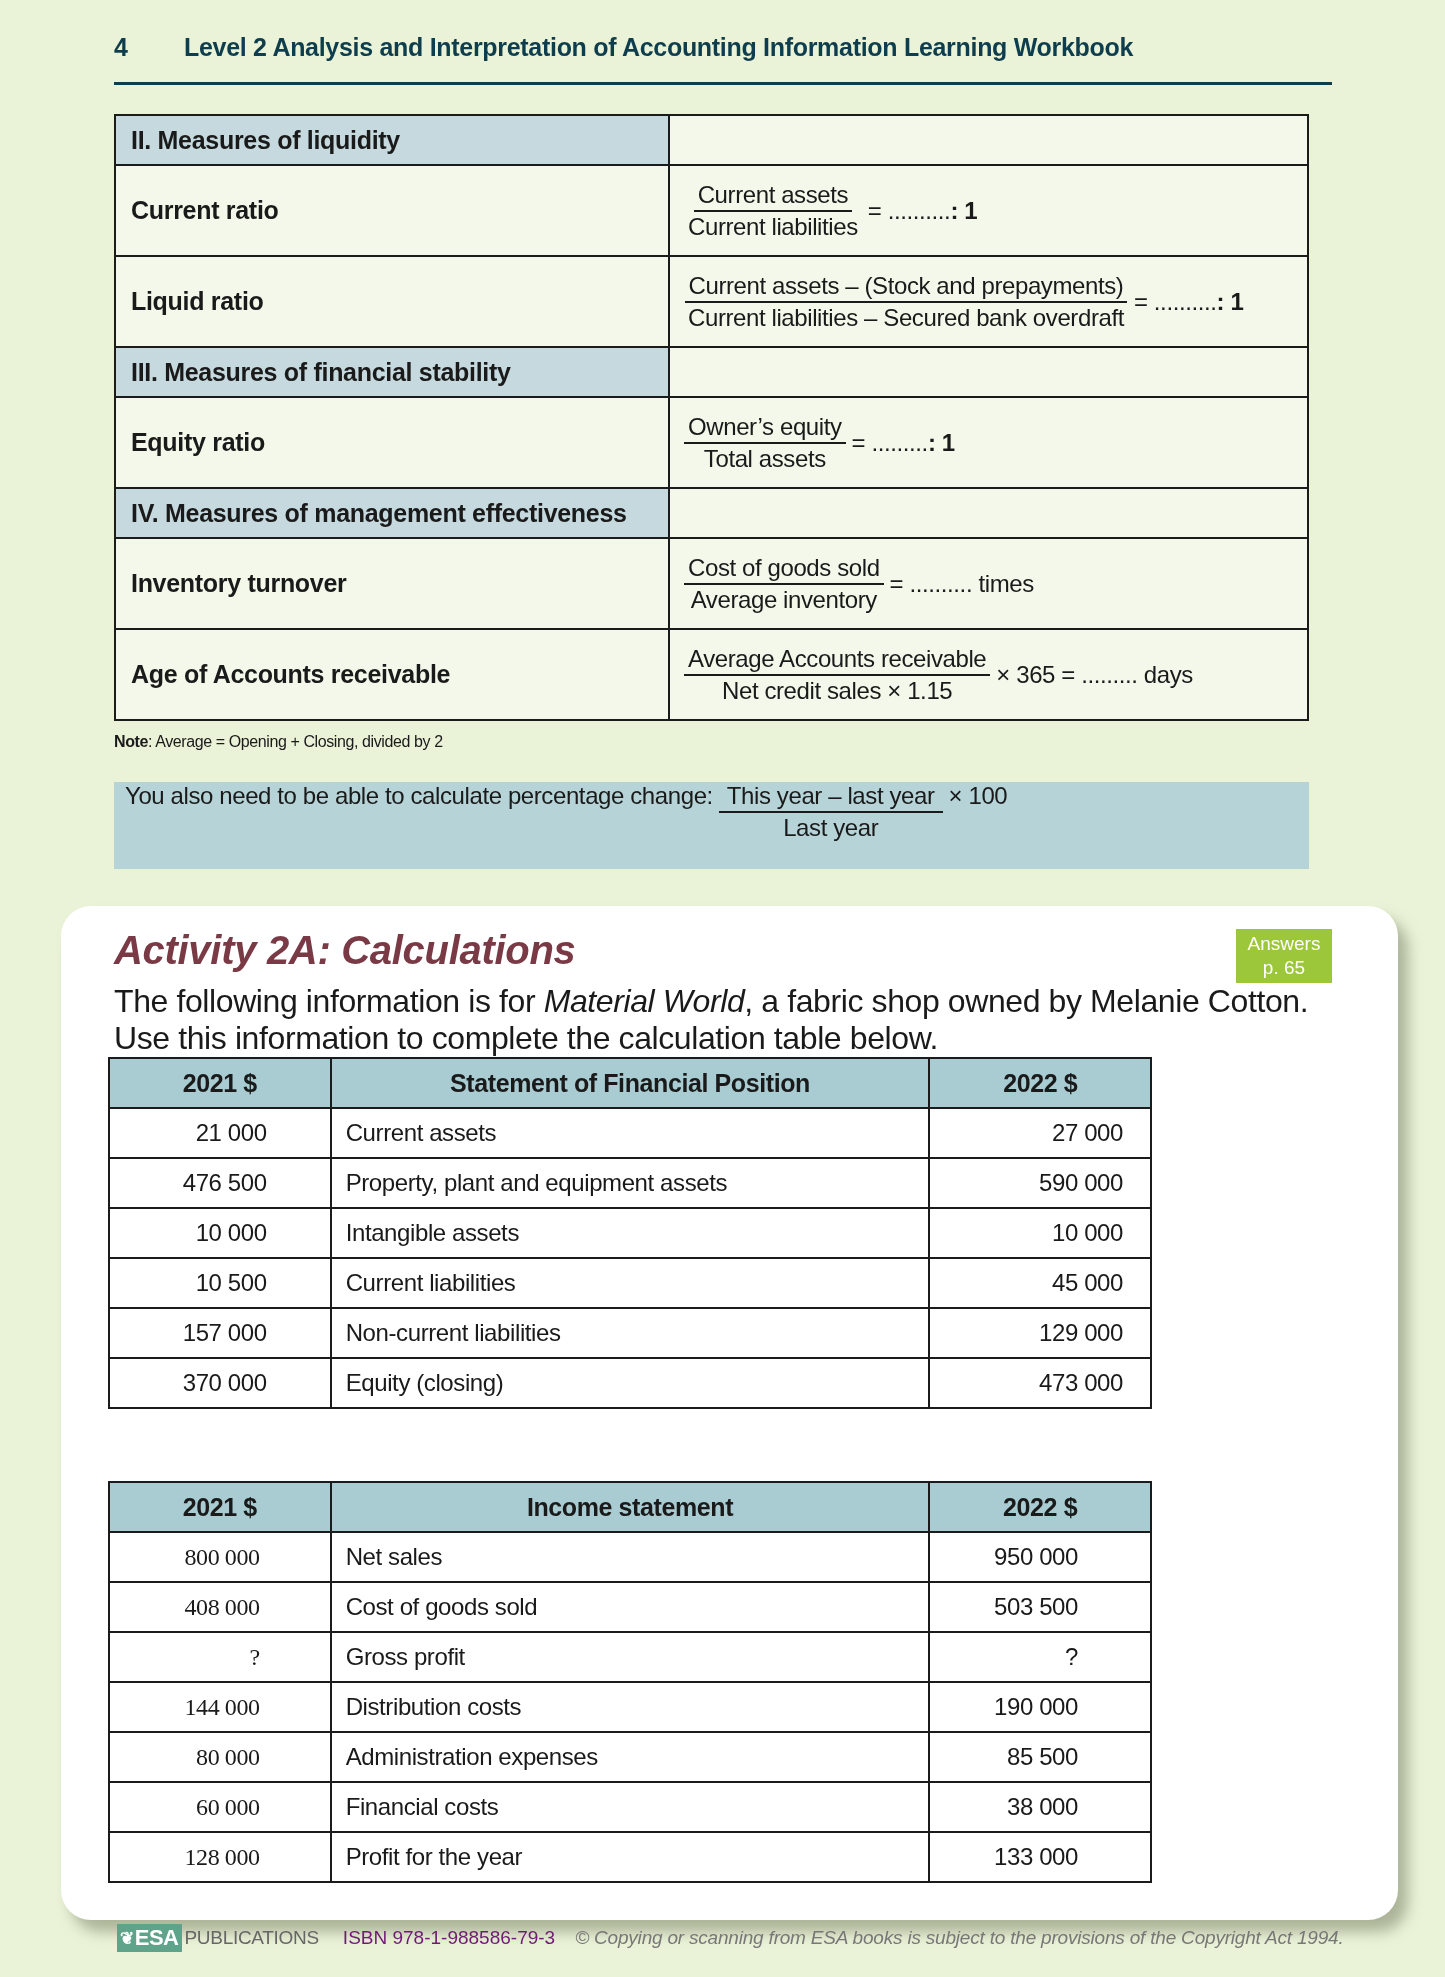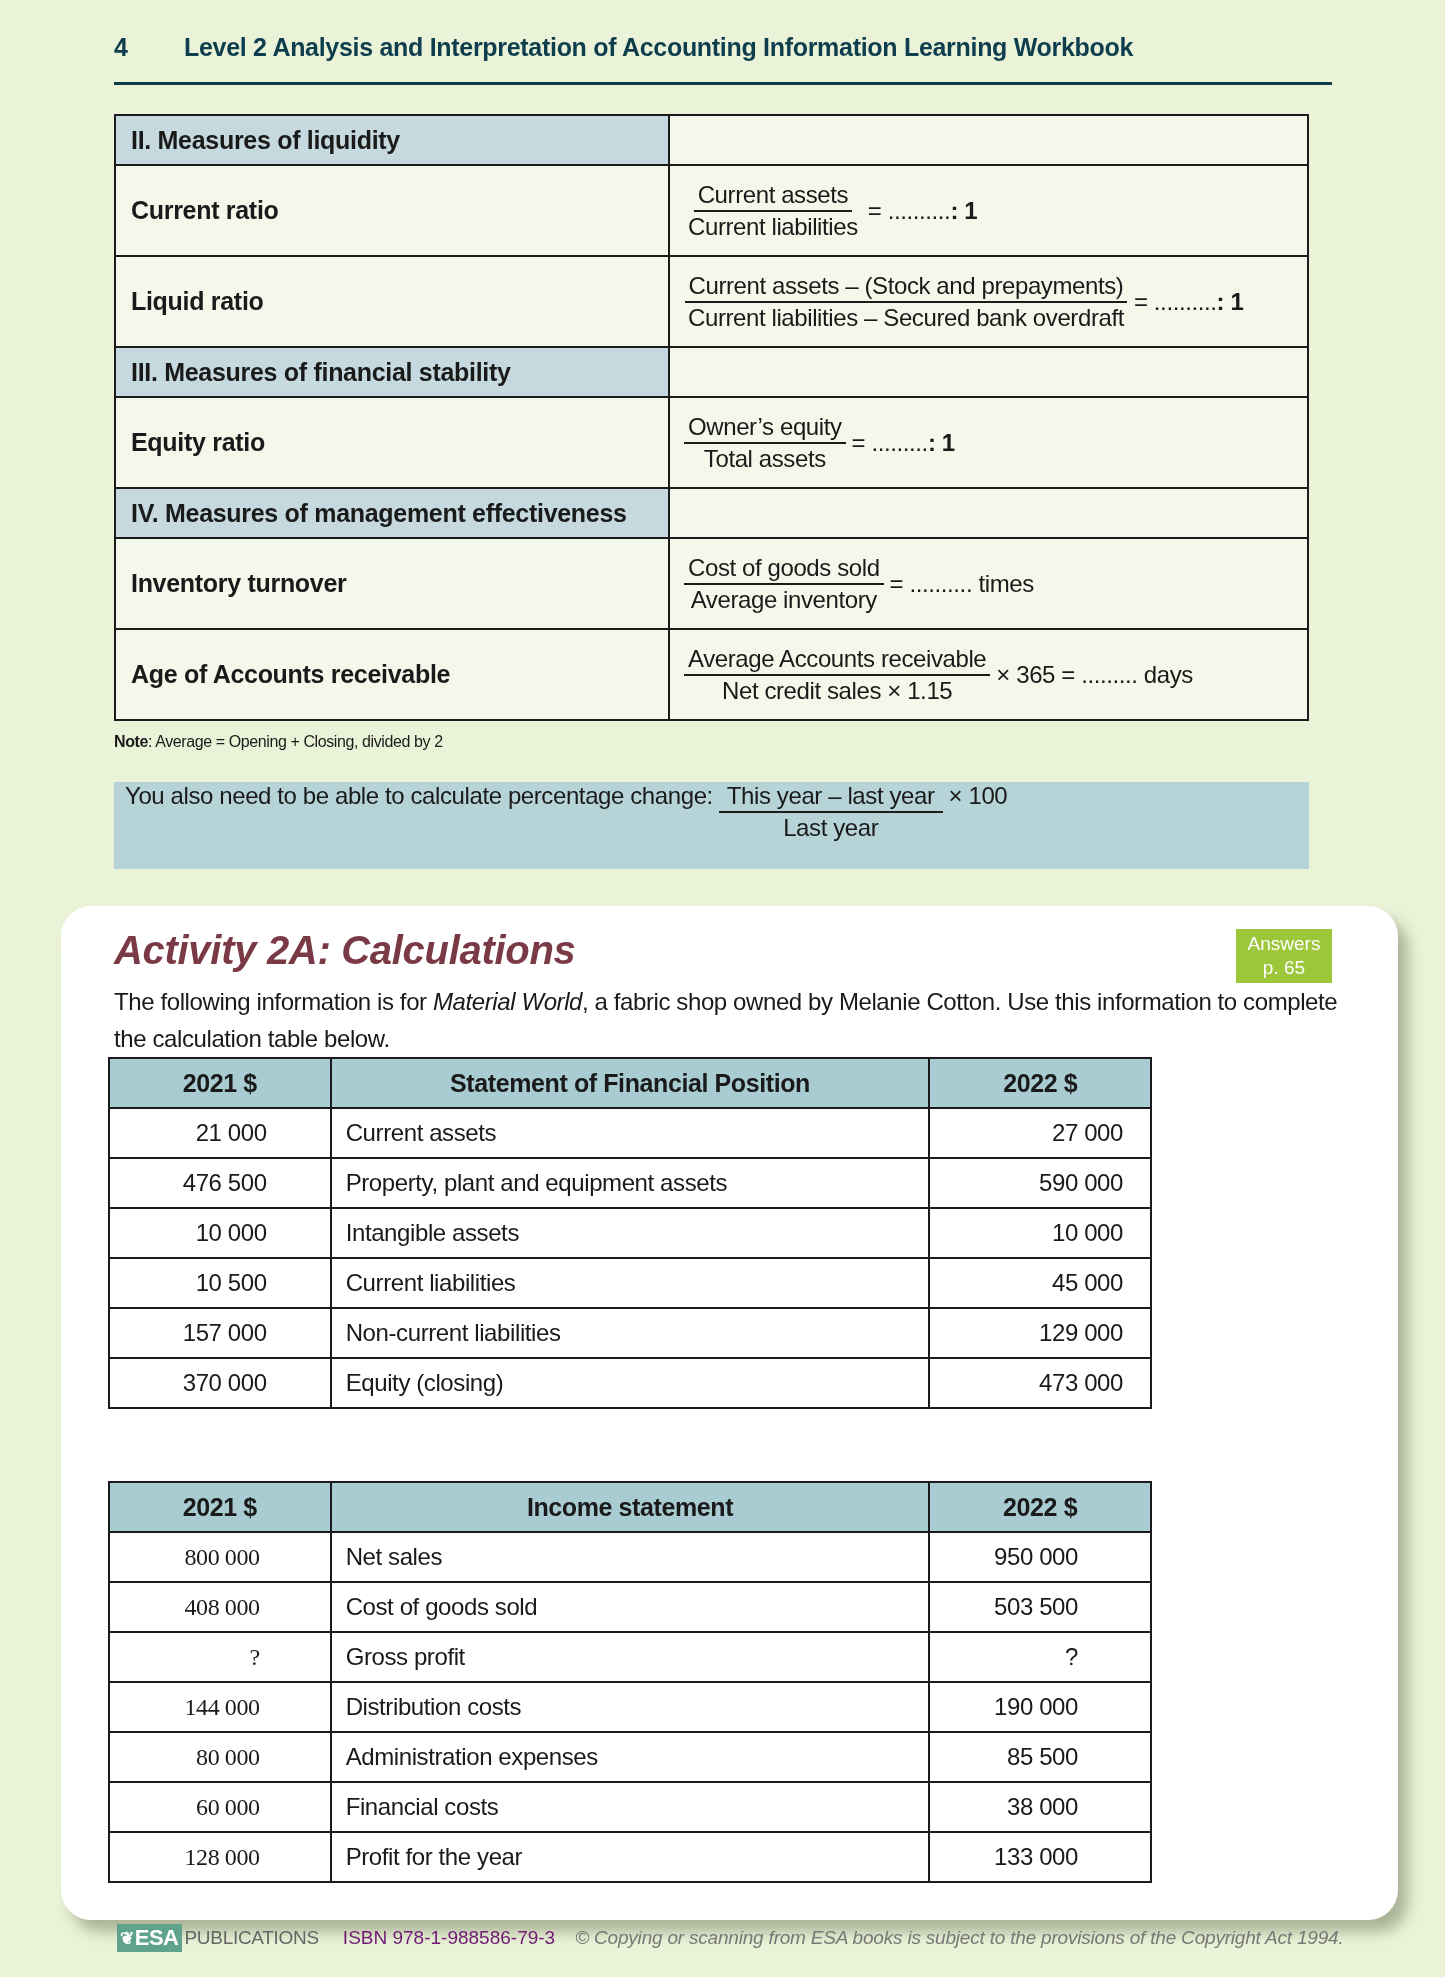--- a/index.html
+++ b/index.html
@@ -59,21 +59,21 @@
     position: absolute; left: 114px; top: 928px; font-size: 40px;
     font-style: italic; font-weight: bold; color: #7a3a45; letter-spacing: -0.3px;
   }
   .answers-badge {
     position: absolute; left: 1236px; top: 929px; width: 96px; height: 54px;
     background: #9dc73b; color: #fff; font-size: 19px; text-align: center;
     line-height: 24px; padding-top: 3px;
   }
   .intro {
     position: absolute; left: 114px; top: 983px; width: 1230px;
-    font-size: 24px; line-height: 37px; letter-spacing: -0.4px;
+    font-size: 32px; line-height: 37px; letter-spacing: -0.4px;
   }
   .intro i { font-style: italic; }
   .data-table {
     position: absolute; left: 108px; width: 1044px; border-collapse: collapse;
     font-size: 24px; letter-spacing: -0.4px;
   }
   .data-table td, .data-table th { border: 2px solid #1b1b1b; height: 50px; }
   .data-table th { background: #a9cbd2; font-weight: bold; font-size: 25px; }
   .data-table td.y1 { width: 222px; text-align: right; padding-right: 63px; }
   .data-table td.desc { width: 600px; padding-left: 14px; }

